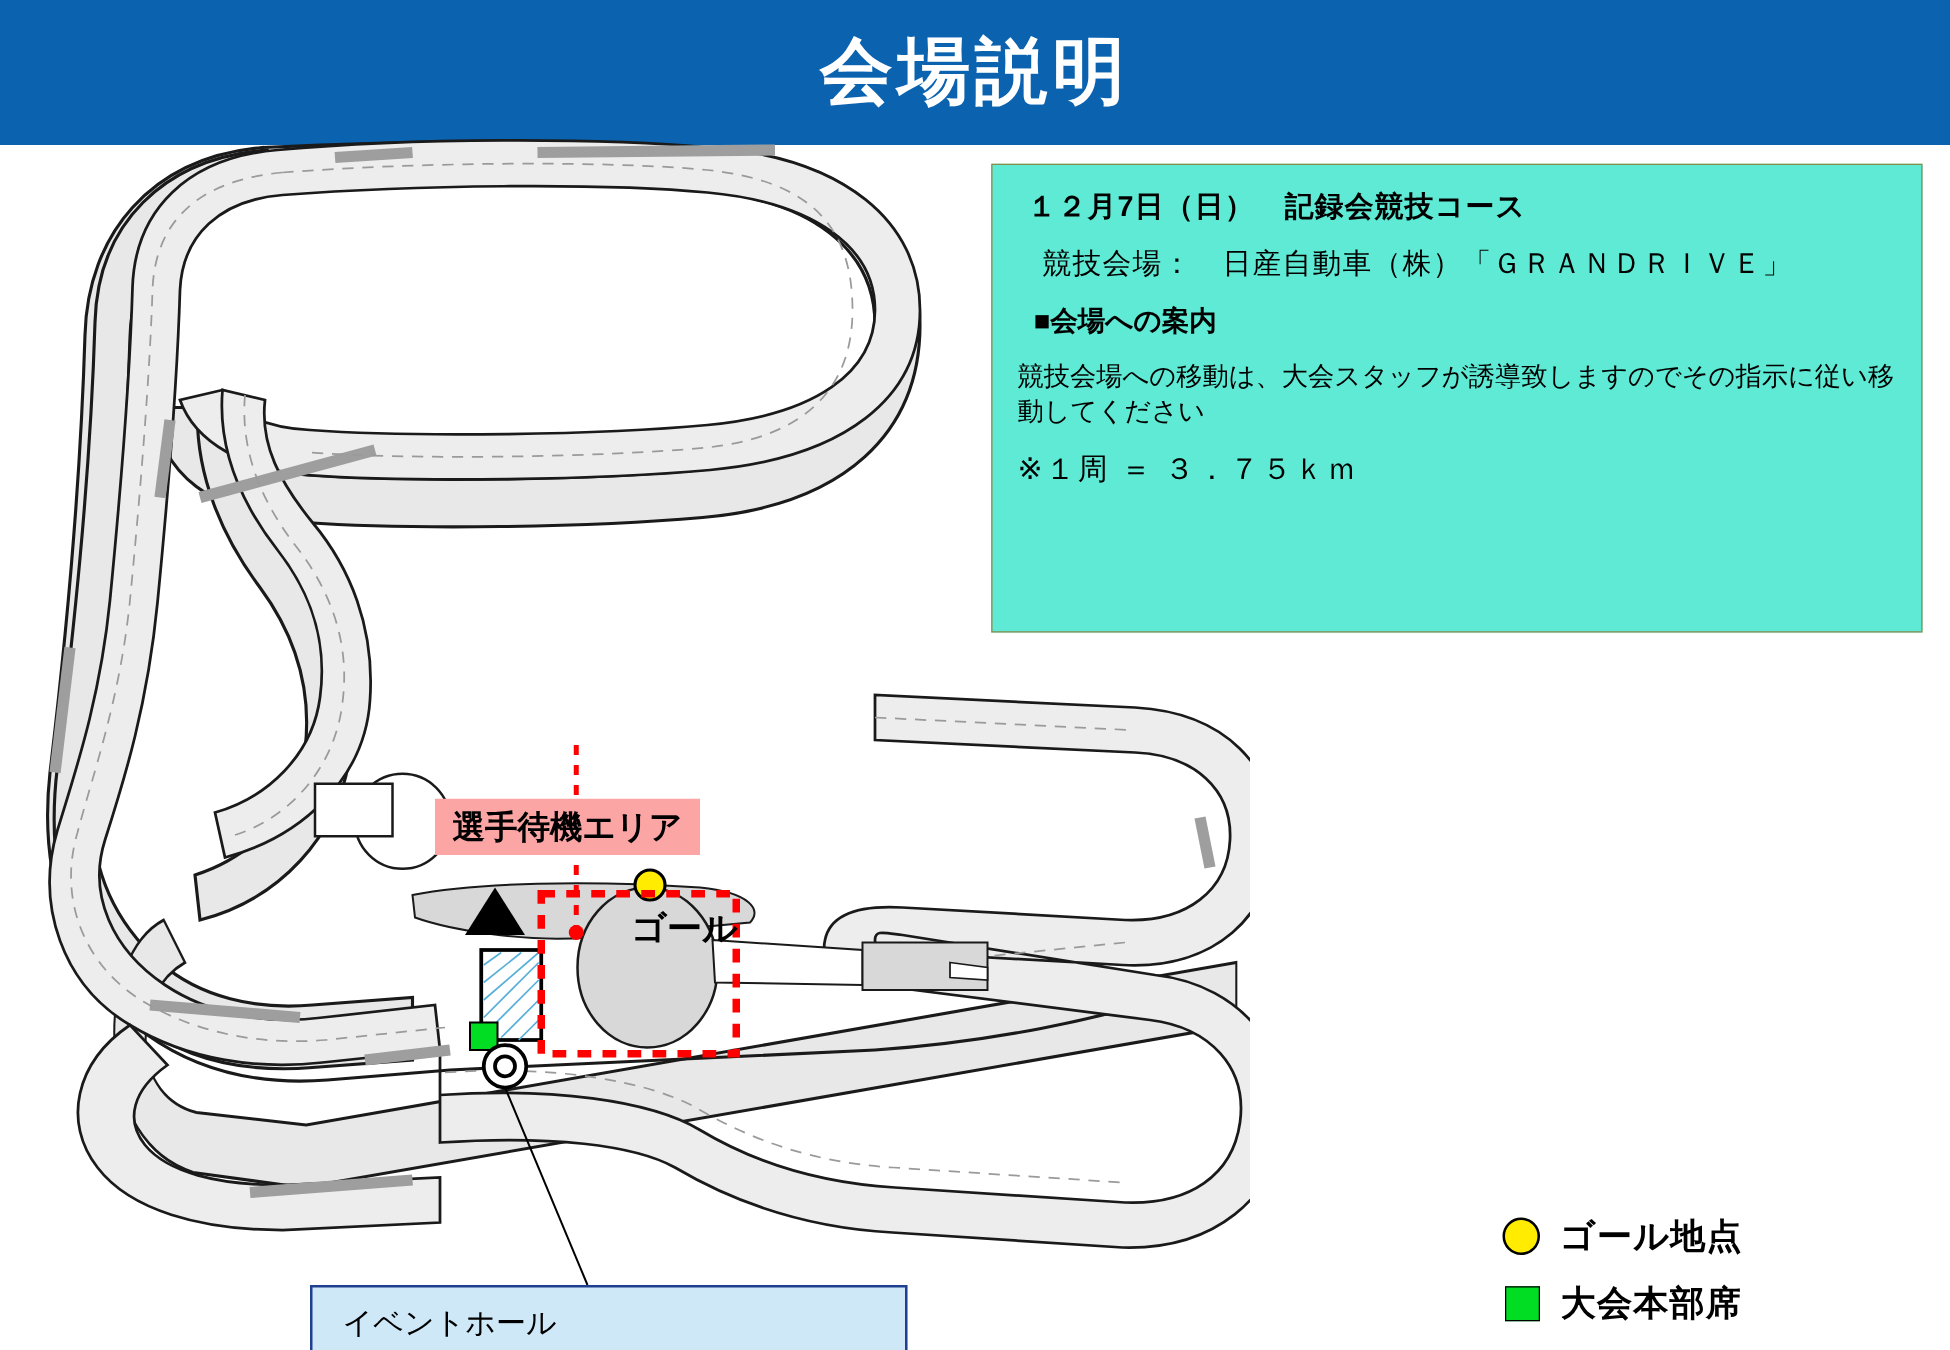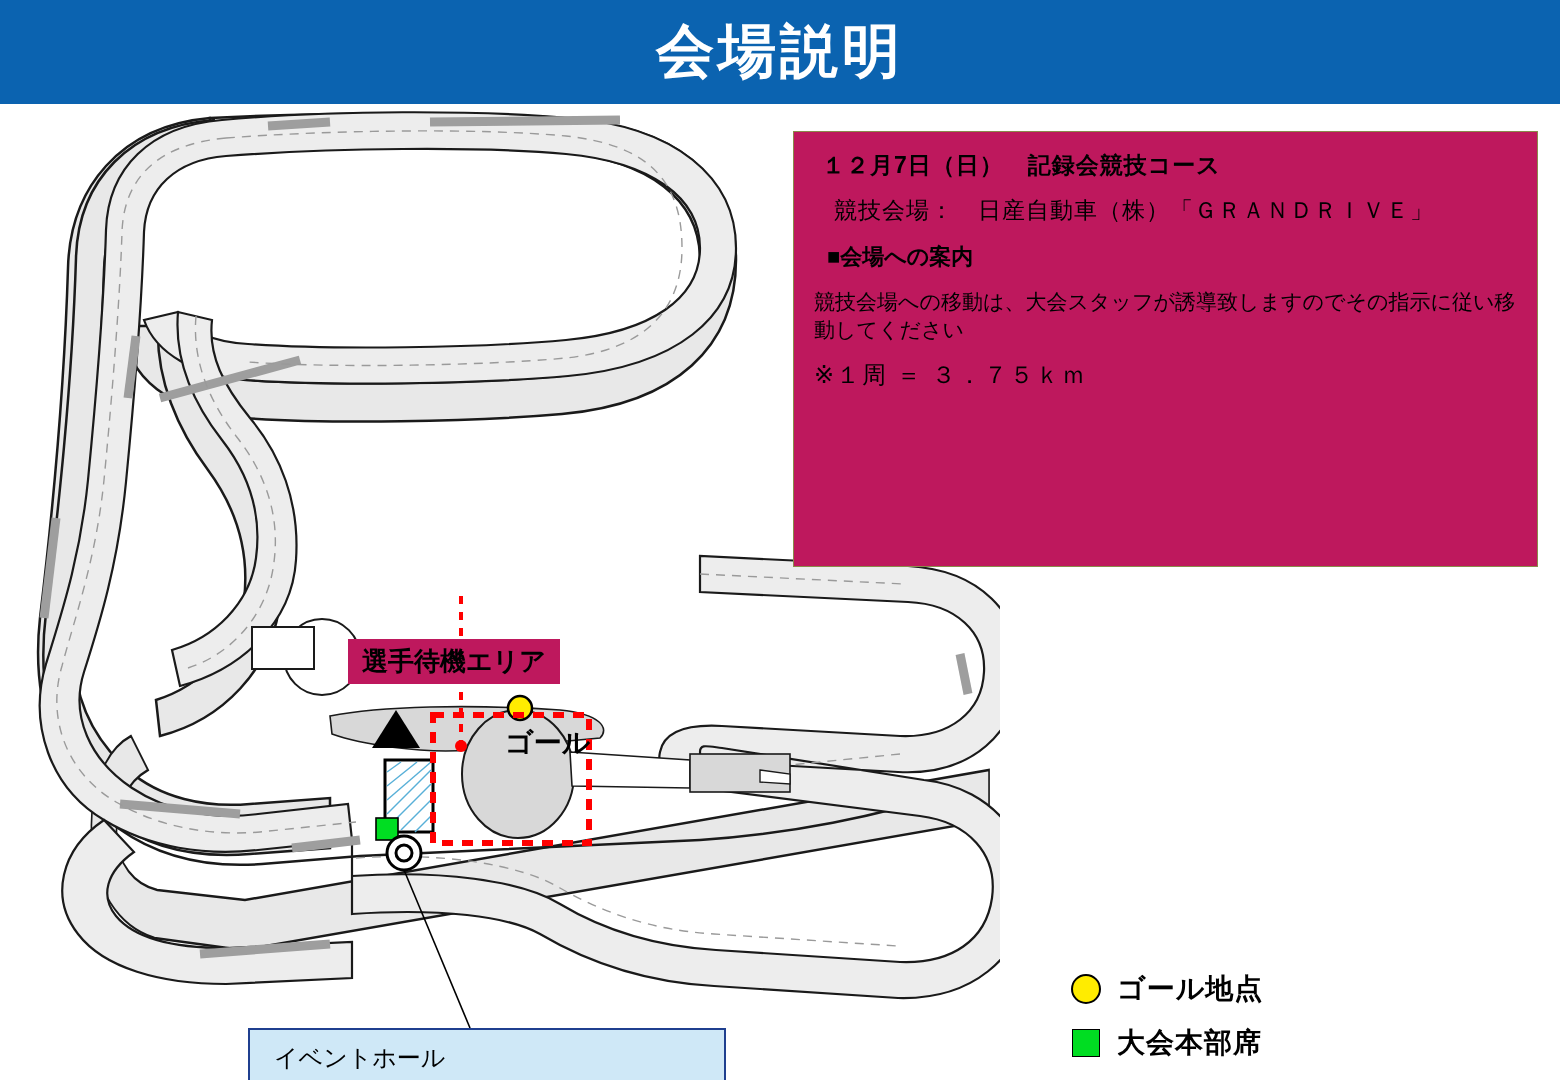--- a/index.html
+++ b/index.html
@@ -3,66 +3,66 @@
 <meta charset="utf-8">
 <style>
   html,body{margin:0;padding:0;}
   body{
     width:1560px;height:1080px;position:relative;overflow:hidden;
     background:#ffffff;
     font-family:"Liberation Sans","DejaVu Sans",sans-serif;
   }
   
   #header{
-    position:absolute;left:0;top:0;width:1560px;height:104px;
+    position:absolute;left:0;top:0;width:1560px;height:116px;
     background:#0b63b0;
     display:flex;align-items:center;justify-content:center;
   }
   #header .title{
     color:#ffffff;font-size:58px;font-weight:bold;letter-spacing:4px;
     font-family:"DejaVu Sans","Liberation Sans",sans-serif;
   }
   
   #map{
     position:absolute;left:0;top:98px;width:1000px;height:982px;
   }
   #map svg{display:block;}
   
   #infobox{
-    position:absolute;left:793px;top:131px;width:745px;height:436px;
-    background:#be185d;border:1px solid #8a8a4a;
+    position:absolute;left:793px;top:131px;width:745px;height:375px;
+    background:#5eead4;border:1px solid #8a8a4a;
     box-sizing:border-box;padding:14px 16px 10px 16px;
   }
   #infobox .l1{font-size:23px;font-weight:bold;color:#000;margin:4px 0 14px 12px;letter-spacing:1px;}
   #infobox .l2{font-size:23px;color:#000;margin:0 0 16px 24px;letter-spacing:1px;}
   #infobox .h{font-size:22px;font-weight:bold;color:#000;margin:0 0 8px 17px;}
   #infobox .p{font-size:21px;color:#000;margin:16px 0 14px 4px;line-height:1.35;}
   #infobox .l5{font-size:24px;color:#000;margin:2px 0 0 4px;letter-spacing:2px;}
   
   .lbl-wait{
     position:absolute;left:348px;top:639px;
-    background:#be185d;border:0;
+    background:#fca5a5;border:0;
     padding:5px 14px;font-size:26px;font-weight:bold;color:#000;
   }
   .lbl-goal{
     position:absolute;left:505px;top:724px;
     font-size:28px;font-weight:bold;color:#000;
   }
   #eventhall{
     position:absolute;left:248px;top:1028px;width:478px;height:118px;
     background:#cfe8f7;border:2px solid #1f3f8f;box-sizing:border-box;
     padding:10px 14px;
   }
   #eventhall .t1{font-size:24px;color:#000;margin:2px 0 10px 10px;}
   
   #legend{
     position:absolute;left:1055px;top:962px;width:470px;
   }
   .legend-row{
-    display:flex;align-items:center;height:54px;
+    display:flex;align-items:center;height:54px;justify-content:center;
   }
   .legend-mark{width:62px;display:flex;align-items:center;justify-content:center;}
   .legend-text{font-size:28px;font-weight:bold;color:#000;letter-spacing:1px;}
   .dot-yellow{width:26px;height:26px;border-radius:50%;background:#ffec00;border:2px solid #000;}
   .sq-green{width:26px;height:26px;background:#00dd22;border:1px solid #000;}
 </style>
 </head>
 <body>
 
 <div id="header">

